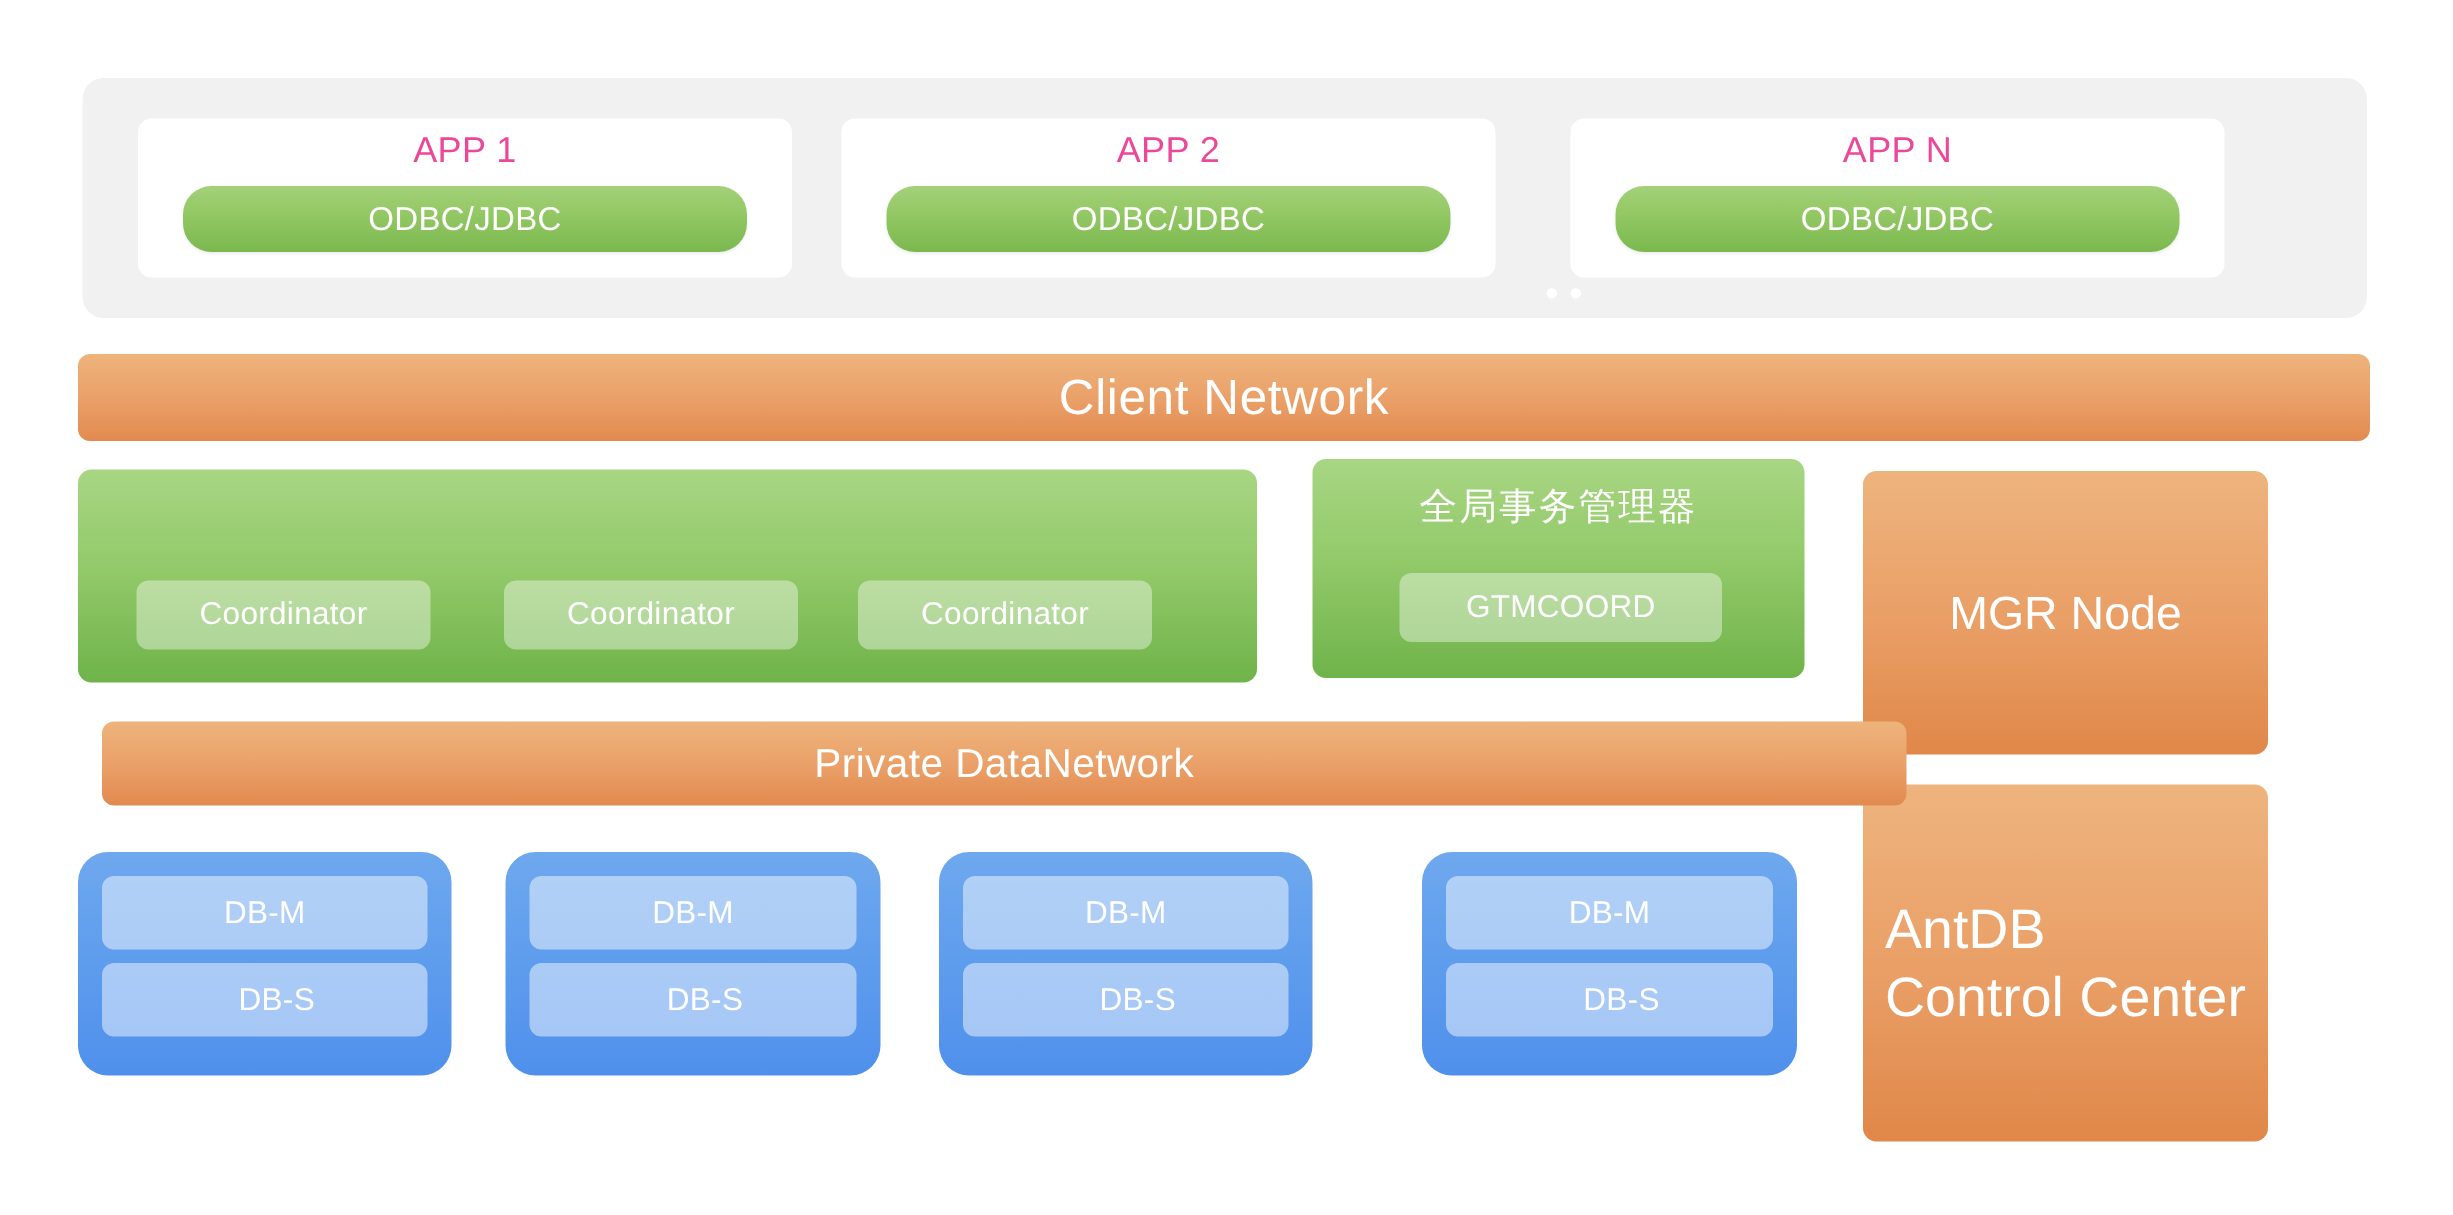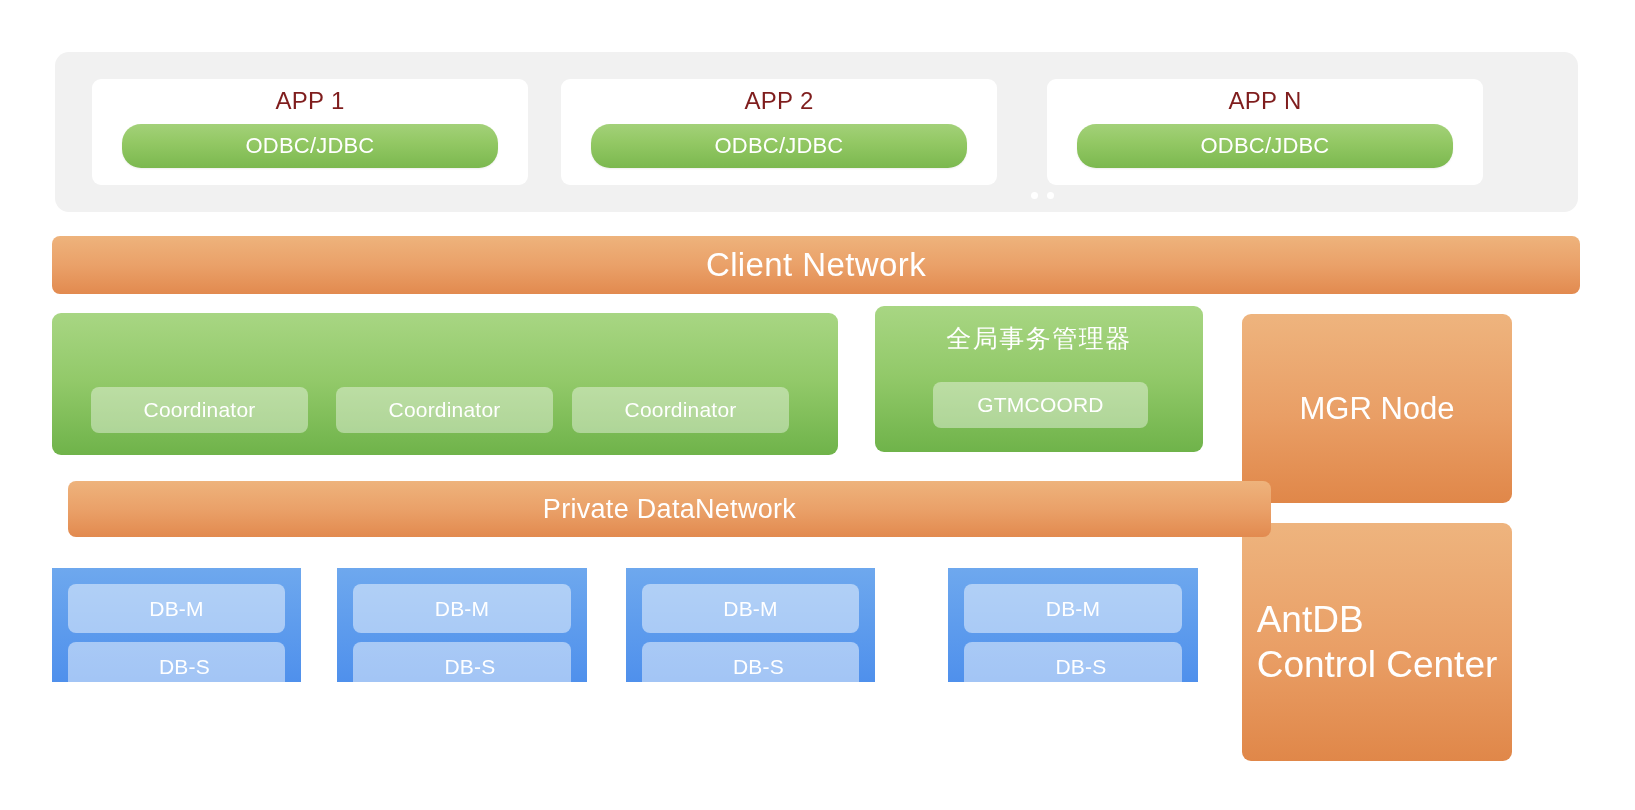--- a/index.html
+++ b/index.html
@@ -44,21 +44,21 @@
   .app-card.a2 { left: 506px; }
   .app-card.a3 { left: 992px; }
 
   .app-title {
     position: absolute;
     left: 0;
     right: 0;
     top: 10px;
     text-align: center;
     font-size: 24px;
-    color: #7f1d1d;
+    color: #ec4899;
     letter-spacing: 0.3px;
     line-height: 1;
   }
   .odbc-btn {
     position: absolute;
     left: 30px;
     right: 30px;
     top: 45px;
     height: 44px;
     border-radius: 19px;
@@ -161,21 +161,21 @@
     align-items: center;
     justify-content: center;
     color: #ffffff;
     font-size: 21px;
     letter-spacing: 0.2px;
     box-sizing: border-box;
   }
   .gp-compute .sub-chip {
     top: 74px;
     height: 46px;
-    width: 217px;
+    width: 196px;
   }
   .gp-compute .sub-chip.c1 { left: 39px; }
   .gp-compute .sub-chip.c2 { left: 284px; }
   .gp-compute .sub-chip.c3 { left: 520px; }
   .gp-gtm .sub-chip {
     top: 76px;
     left: 58px;
     width: 215px;
     height: 46px;
   }
@@ -203,22 +203,22 @@
   .rb-acc {
     top: 523px;
     height: 238px;
     font-size: 37px;
   }
 
   
   .db-group {
     position: absolute;
     top: 568px;
-    height: 114px;
-    border-radius: 0;
+    height: 149px;
+    border-radius: 20px;
     background: linear-gradient(180deg, #6ea8ee 0%, #5e9ced 50%, #4f90ec 100%);
     box-sizing: border-box;
   }
   .db-group.g1 { left: 52px;  width: 249px; }
   .db-group.g2 { left: 337px; width: 250px; }
   .db-group.g3 { left: 626px; width: 249px; }
   .db-group.g4 { left: 948px; width: 250px; }
 
   .db-chip {
     position: absolute;

